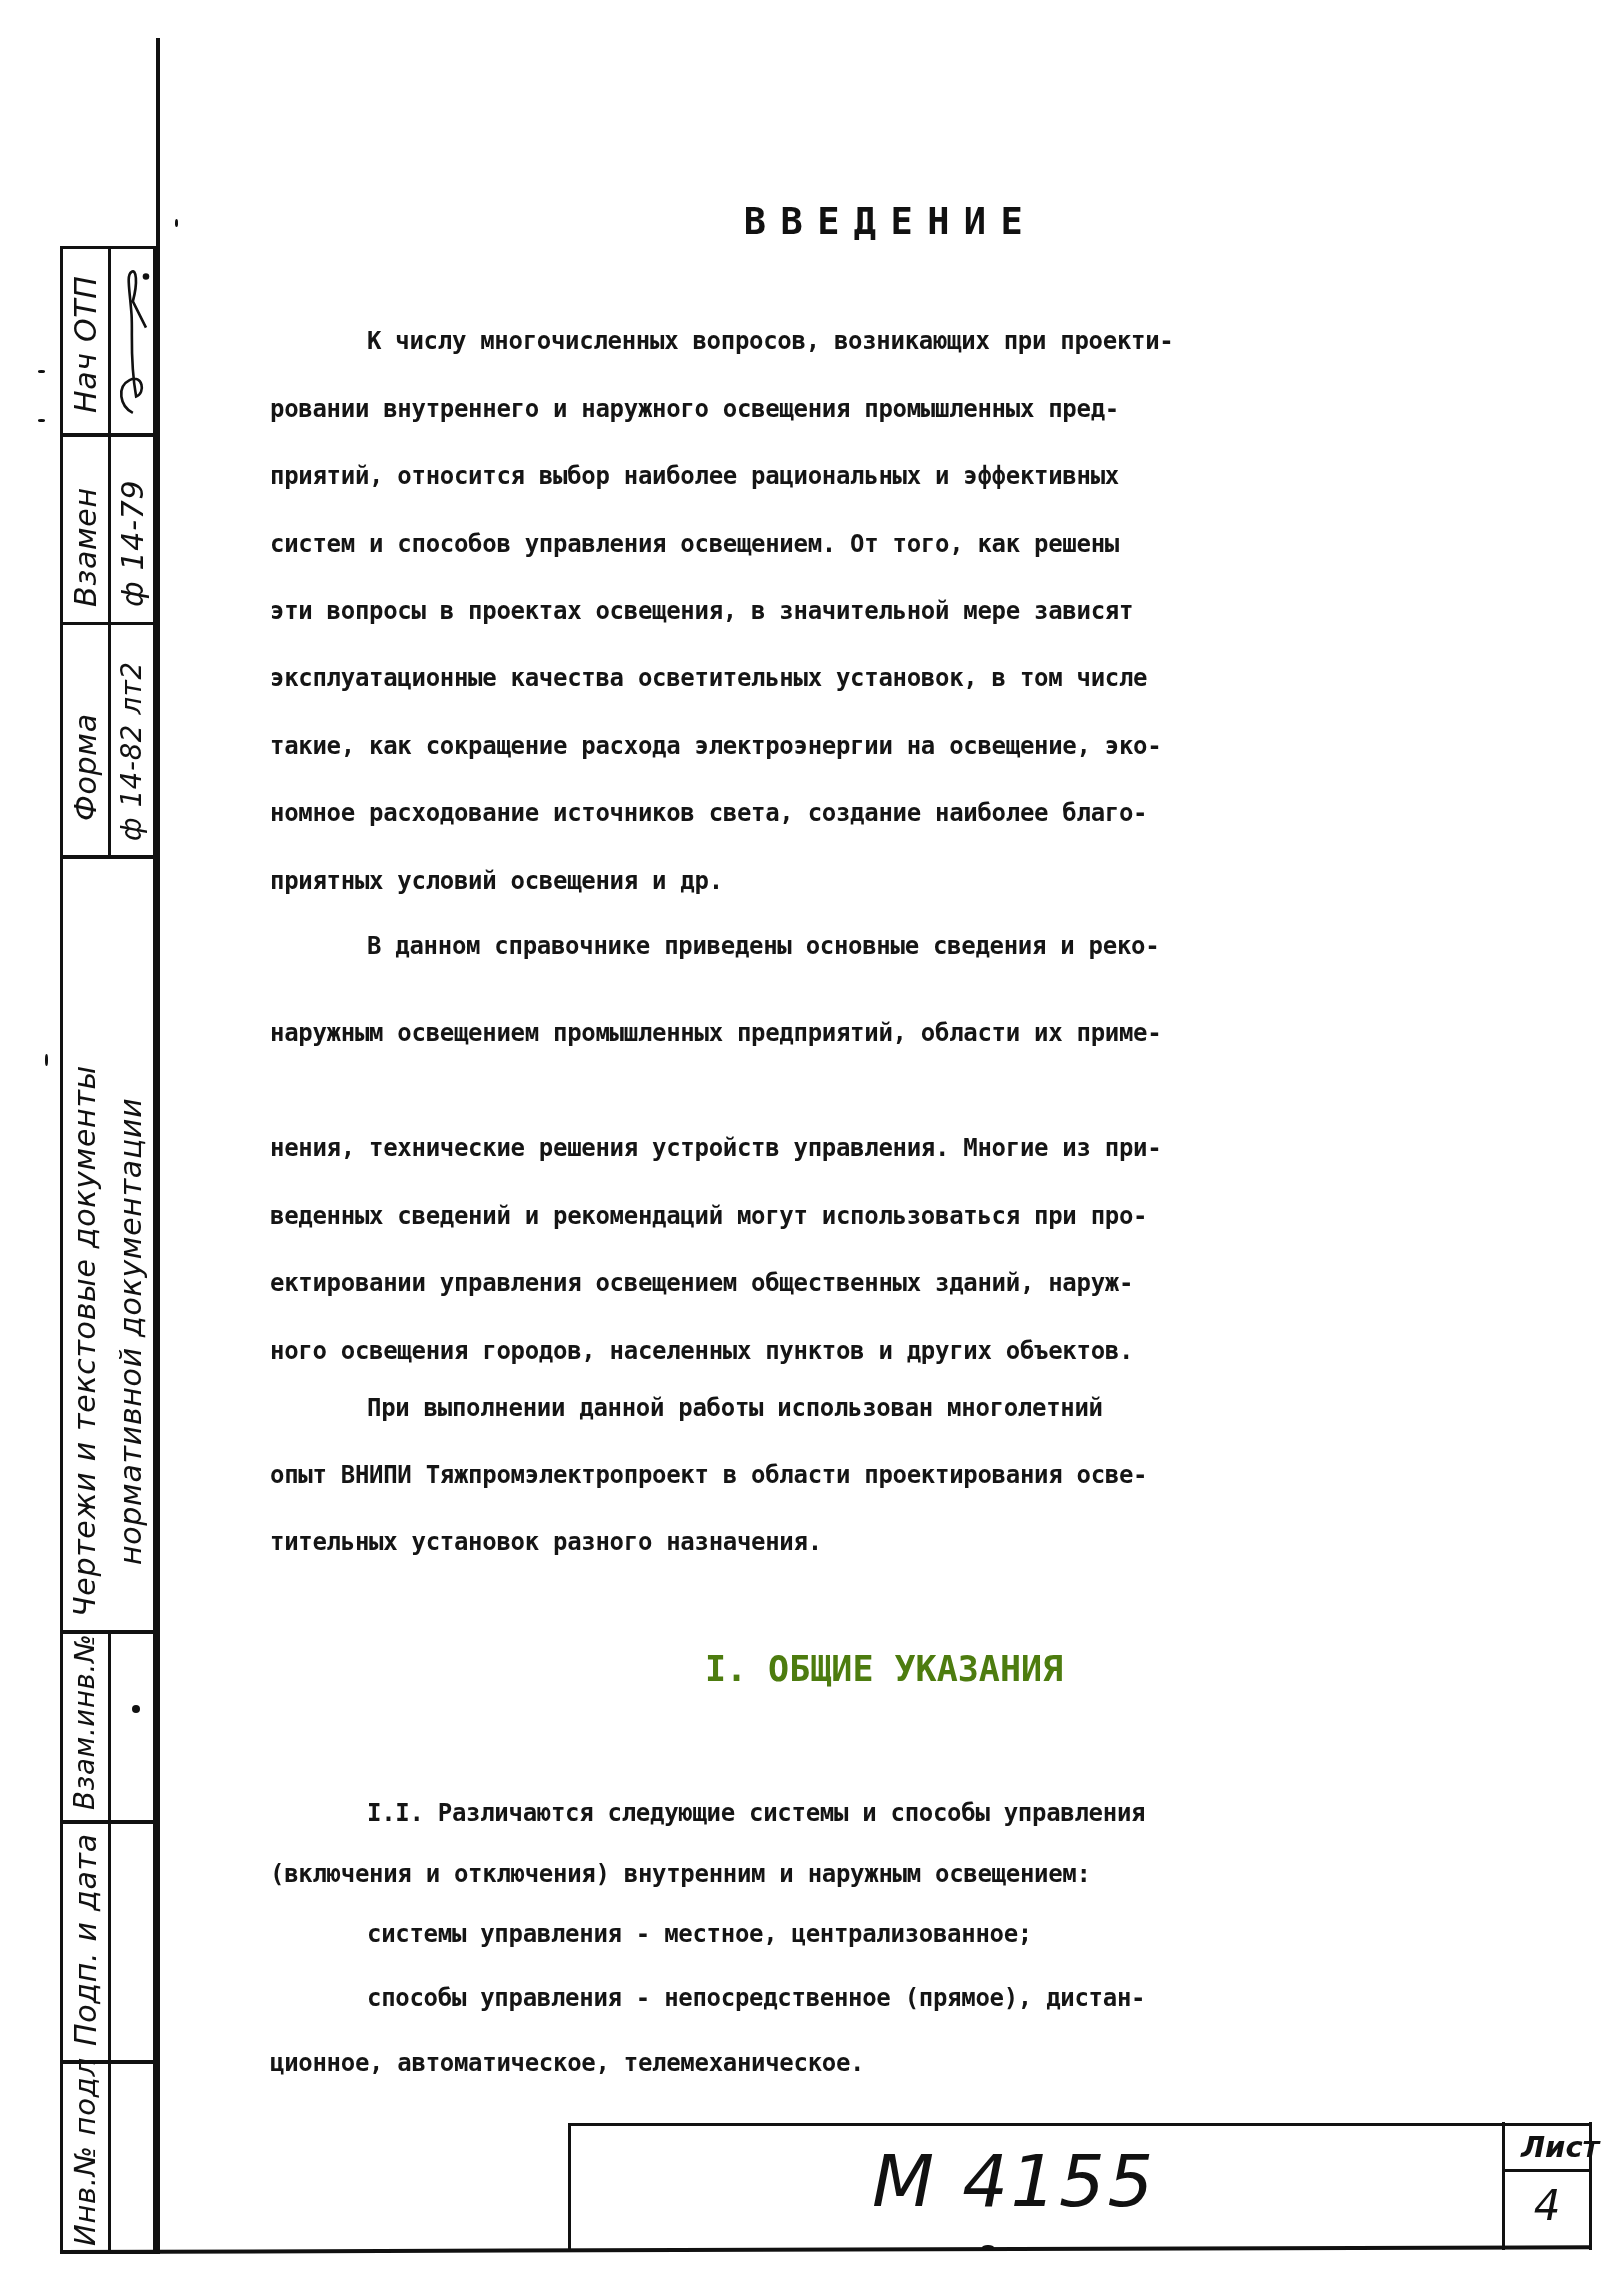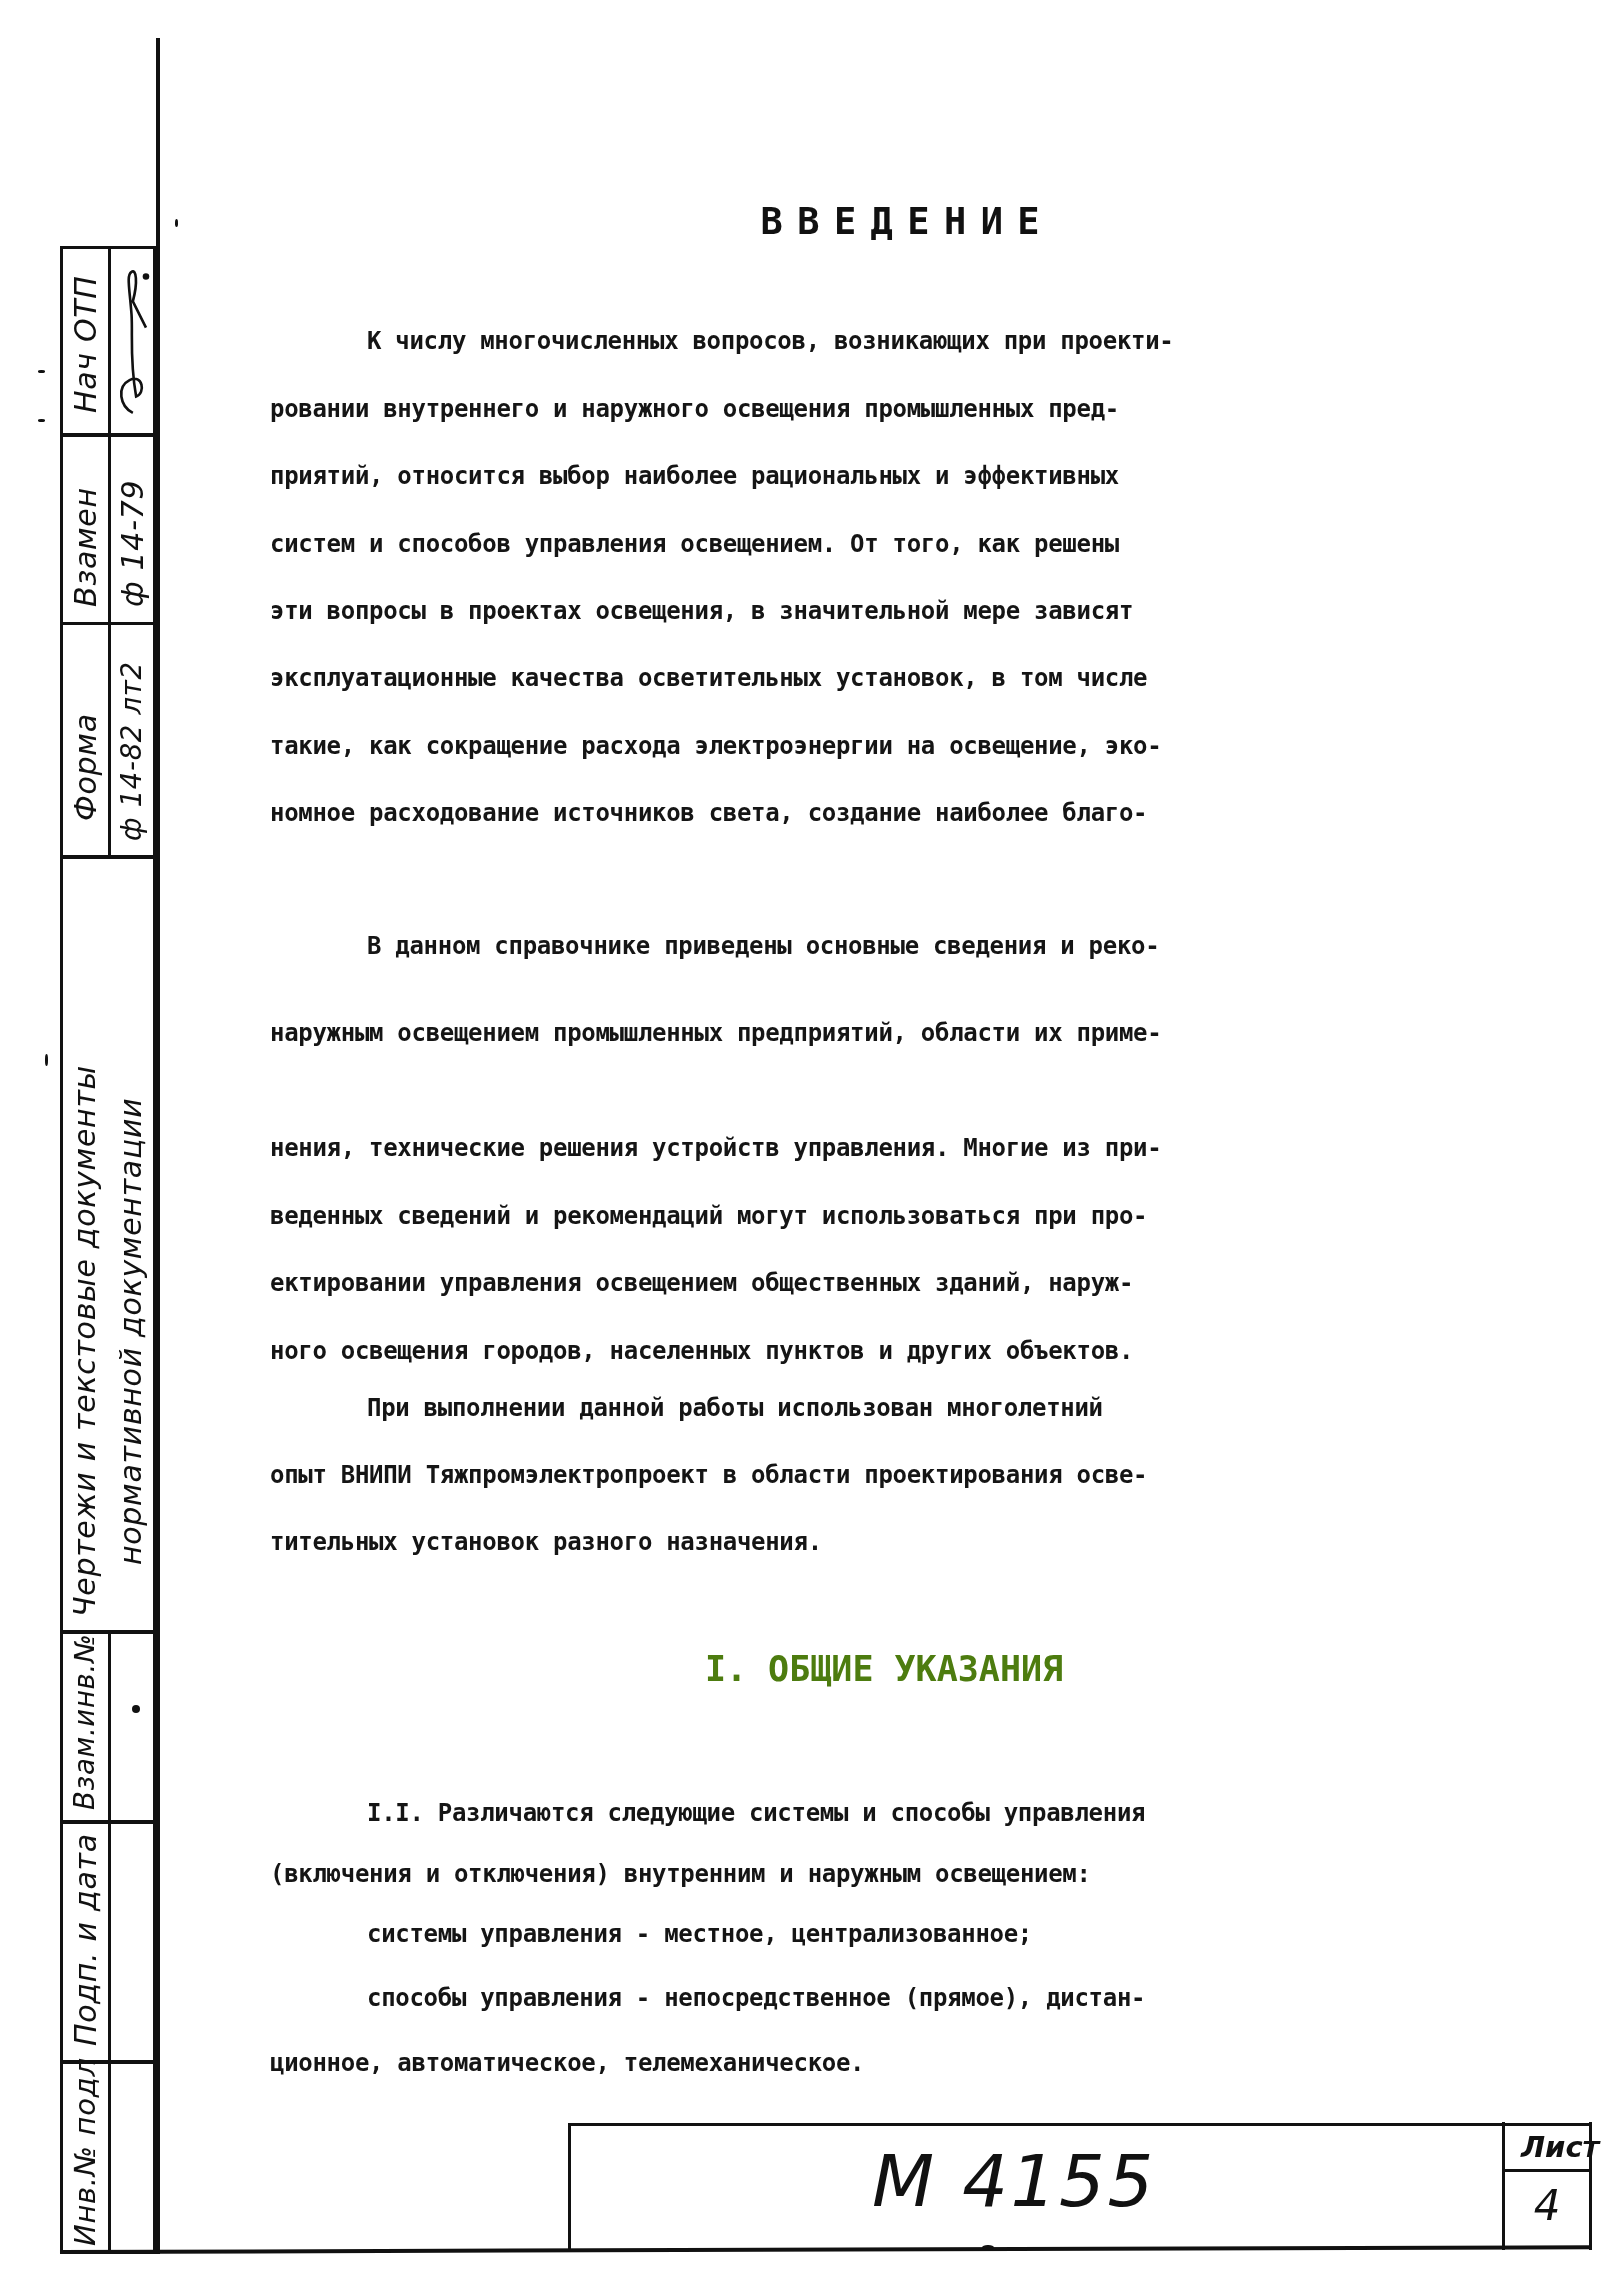--- a/index.html
+++ b/index.html
@@ -11,21 +11,21 @@
   .frame-bottom { position: absolute; left: 60px; top: 2250px; width: 1532px; height: 3.9px; background: #111; transform: rotate(-0.18deg); transform-origin: left center; }
 
   
   .side-table { position: absolute; left: 60px; top: 246px; width: 98px; height: 2008px; }
   .side-cell { position: absolute; left: 0; width: 96px; border: 3.3px solid #111; box-sizing: border-box; }
   .side-cell .split { position: absolute; left: 45px; top: 0; bottom: 0; width: 3.3px; background: #111; }
   .vlabel { position: absolute; white-space: nowrap; font-family: "DejaVu Sans", sans-serif; font-style: italic; font-size: 33px; color: #111; transform-origin: left top; transform: rotate(-90deg); letter-spacing: 0.7px; }
   .vlabel.hand { font-size: 30px; }
 
   
-  .title { position: absolute; left: 727px; top: 200px; width: 327px; text-align: right; font-family: "DejaVu Sans Mono", monospace; font-weight: bold; font-size: 37px; letter-spacing: 14.4px; color: #111; }
+  .title { position: absolute; left: 727px; top: 200px; width: 327px; text-align: center; font-family: "DejaVu Sans Mono", monospace; font-weight: bold; font-size: 37px; letter-spacing: 14.4px; color: #111; }
   .line { position: absolute; left: 270px; white-space: nowrap; font-family: "DejaVu Sans Mono", monospace; font-weight: bold; font-size: 24px; color: #151515; letter-spacing: -0.3px; transform-origin: left center; }
   .line.indent { left: 367px; }
   .heading { position: absolute; left: 655px; width: 458px; text-align: center; top: 1649px; font-family: "DejaVu Sans Mono", monospace; font-weight: bold; font-size: 35px; color: #4d7c0f; }
 
   
   .stamp { position: absolute; left: 568px; top: 2123px; width: 1024px; height: 128px; border-top: 3.9px solid #111; border-left: 3.9px solid #111; box-sizing: border-box; }
   .stamp-code { position: absolute; left: 301px; top: 13px; font-family: "DejaVu Sans", sans-serif; font-style: italic; font-size: 72px; color: #111; letter-spacing: 2.6px; }
   .sheet-cell { position: absolute; right: 0; top: -3.9px; width: 90px; height: 128px; border-left: 3.9px solid #111; border-right: 3.9px solid #111; box-sizing: border-box; }
   .sheet-label { position: absolute; left: 0; right: 0; top: 7.9px; height: 39px; text-align: center; font-family: "DejaVu Sans", sans-serif; font-style: italic; font-weight: bold; font-size: 29px; color: #111; border-bottom: 3.3px solid #111; padding-left: 16px; }
   .sheet-value { position: absolute; left: 0; right: 0; top: 59px; text-align: center; font-family: "DejaVu Sans", sans-serif; font-style: italic; font-size: 42px; color: #111; }
@@ -88,20 +88,21 @@
   <div class="title">ВВЕДЕНИЕ</div>
 
   <div class="line indent" style="top:327px;">К числу многочисленных вопросов, возникающих при проекти-</div>
   <div class="line" style="top:395px;">ровании внутреннего и наружного освещения промышленных пред-</div>
   <div class="line" style="top:462px;">приятий, относится выбор наиболее рациональных и эффективных</div>
   <div class="line" style="top:530px;">систем и способов управления освещением. От того, как решены</div>
   <div class="line" style="top:597px;">эти вопросы в проектах освещения, в значительной мере зависят</div>
   <div class="line" style="top:664px;">эксплуатационные качества осветительных установок, в том числе</div>
   <div class="line" style="top:732px;">такие, как сокращение расхода электроэнергии на освещение, эко-</div>
   <div class="line" style="top:799px;">номное расходование источников света, создание наиболее благо-</div>
+  <div class="line" style="top:867px;">приятных условий освещения и др.</div>
 
   <div class="line indent" style="top:932px;">В данном справочнике приведены основные сведения и реко-</div>
   <div class="line" style="top:1007px;margin-top:12px;">наружным освещением промышленных предприятий, области их приме-</div>
   <div class="line" style="top:1134px;">нения, технические решения устройств управления. Многие из при-</div>
   <div class="line" style="top:1202px;">веденных сведений и рекомендаций могут использоваться при про-</div>
   <div class="line" style="top:1269px;">ектировании управления освещением общественных зданий, наруж-</div>
   <div class="line" style="top:1337px;text-align:right;">ного освещения городов, населенных пунктов и других объектов.</div>
 
   <div class="line indent" style="top:1394px;">При выполнении данной работы использован многолетний</div>
   <div class="line" style="top:1461px;">опыт ВНИПИ Тяжпромэлектропроект в области проектирования осве-</div>

